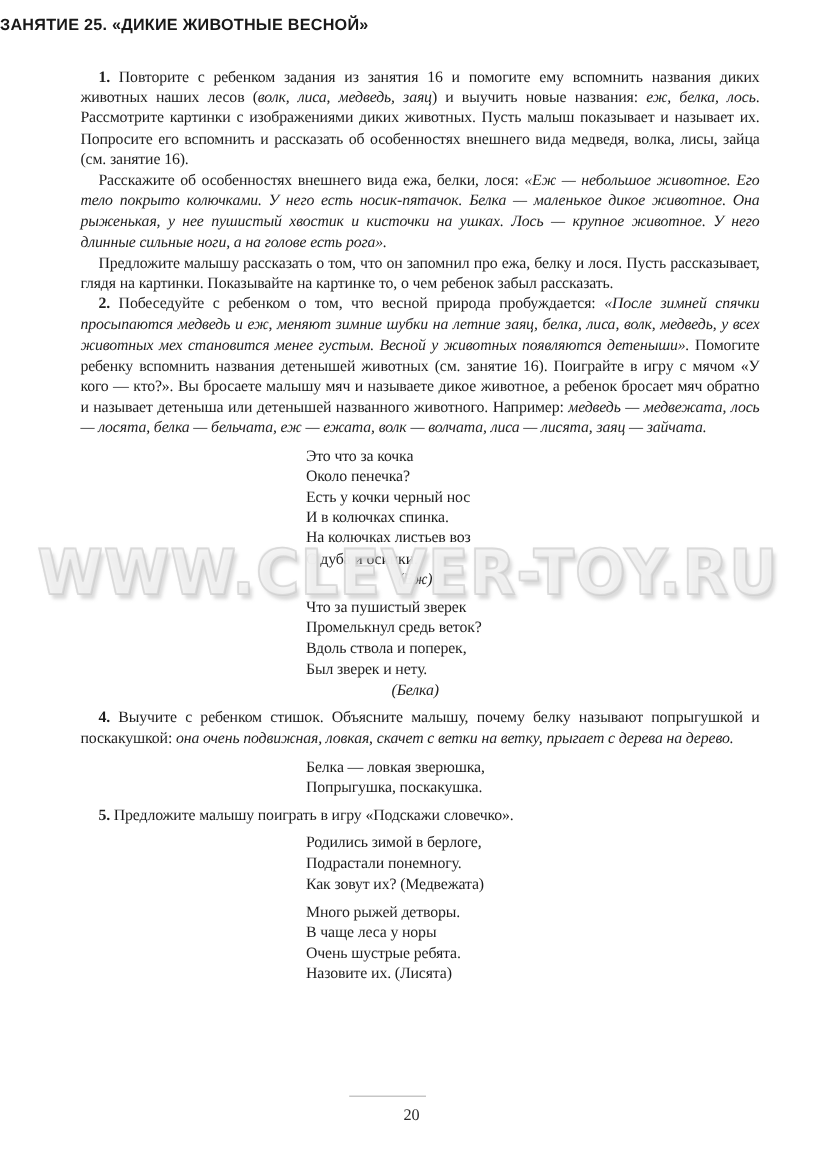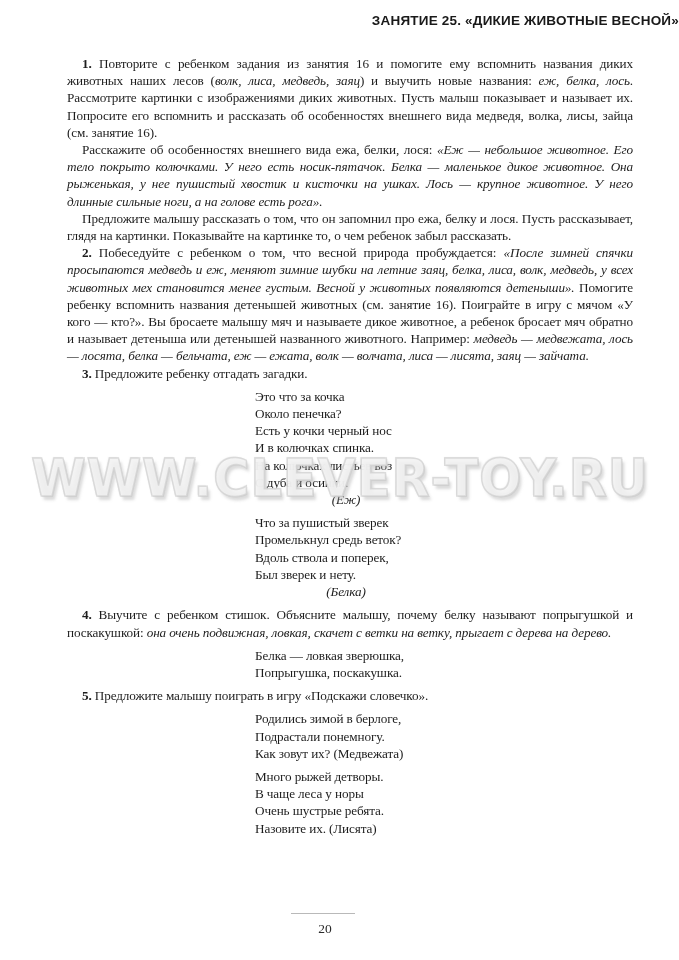--- a/index.html
+++ b/index.html
@@ -8,21 +8,21 @@
     width: 679px;
     height: 960px;
     background: #ffffff;
     overflow: hidden;
     font-family: "Liberation Serif", serif;
     color: #1d1d1d;
   }
   .page-title {
     margin: 0;
     padding-top: 13px;
-    text-align: right;
+    text-align: left;
     font-family: "Liberation Sans", sans-serif;
     font-weight: bold;
     font-size: 13.5px;
     letter-spacing: 0.2px;
     color: #191919;
   }
   .content {
     position: absolute;
     top: 55px;
     left: 67px;
@@ -75,21 +75,21 @@
     top: 913px;
     left: 291px;
     width: 64px;
     border-top: 1px solid #b9b9b9;
     height: 0;
     z-index: 1;
   }
   .page-number {
     position: absolute;
     top: 921px;
-    left: 0;
+    left: 18px;
     width: 650px;
     text-align: center;
     font-size: 13.5px;
     color: #2a2a2a;
     z-index: 1;
   }
 </style>
 </head>
 <body>
 
@@ -100,21 +100,20 @@
   <div class="content">
 
     <p class="para"><span class="num">1.</span><span> Повторите с ребенком задания из занятия 16 и помогите ему вспомнить названия диких животных наших лесов (</span><span class="em">волк, лиса, медведь, заяц</span><span>) и выучить новые названия: </span><span class="em">еж, белка, лось</span><span>. Рассмотрите картинки с изображениями диких животных. Пусть малыш показывает и называет их. Попросите его вспомнить и рассказать об особенностях внешнего вида медведя, волка, лисы, зайца (см. занятие 16).</span></p>
 
     <p class="para"><span>Расскажите об особенностях внешнего вида ежа, белки, лося: </span><span class="em">«Еж — небольшое животное. Его тело покрыто колючками. У него есть носик-пятачок. Белка — маленькое дикое животное. Она рыженькая, у нее пушистый хвостик и кисточки на ушках. Лось — крупное животное. У него длинные сильные ноги, а на голове есть рога».</span></p>
 
     <p class="para"><span>Предложите малышу рассказать о том, что он запомнил про ежа, белку и лося. Пусть рассказывает, глядя на картинки. Показывайте на картинке то, о чем ребенок забыл рассказать.</span></p>
 
     <p class="para"><span class="num">2.</span><span> Побеседуйте с ребенком о том, что весной природа пробуждается: </span><span class="em">«После зимней спячки просыпаются медведь и еж, меняют зимние шубки на летние заяц, белка, лиса, волк, медведь, у всех животных мех становится менее густым. Весной у животных появляются детеныши».</span><span> Помогите ребенку вспомнить названия детенышей животных (см. занятие 16). Поиграйте в игру с мячом «У кого — кто?». Вы бросаете малышу мяч и называете дикое животное, а ребенок бросает мяч обратно и называет детеныша или детенышей названного животного. Например: </span><span class="em">медведь — медвежата, лось — лосята, белка — бельчата, еж — ежата, волк — волчата, лиса — лисята, заяц — зайчата.</span></p>
 
-    <p class="para"><span class="num">3.</span><span> Предложите ребенку отгадать загадки.</span></p>
 
     <div class="poem">
       <div class="poem-line">Это что за кочка</div>
       <div class="poem-line">Около пенечка?</div>
       <div class="poem-line">Есть у кочки черный нос</div>
       <div class="poem-line">И в колючках спинка.</div>
       <div class="poem-line">На колючках листьев воз</div>
       <div class="poem-line">С дуба и осинки.</div>
       <div class="poem-answer">(Еж)</div>
     </div>

